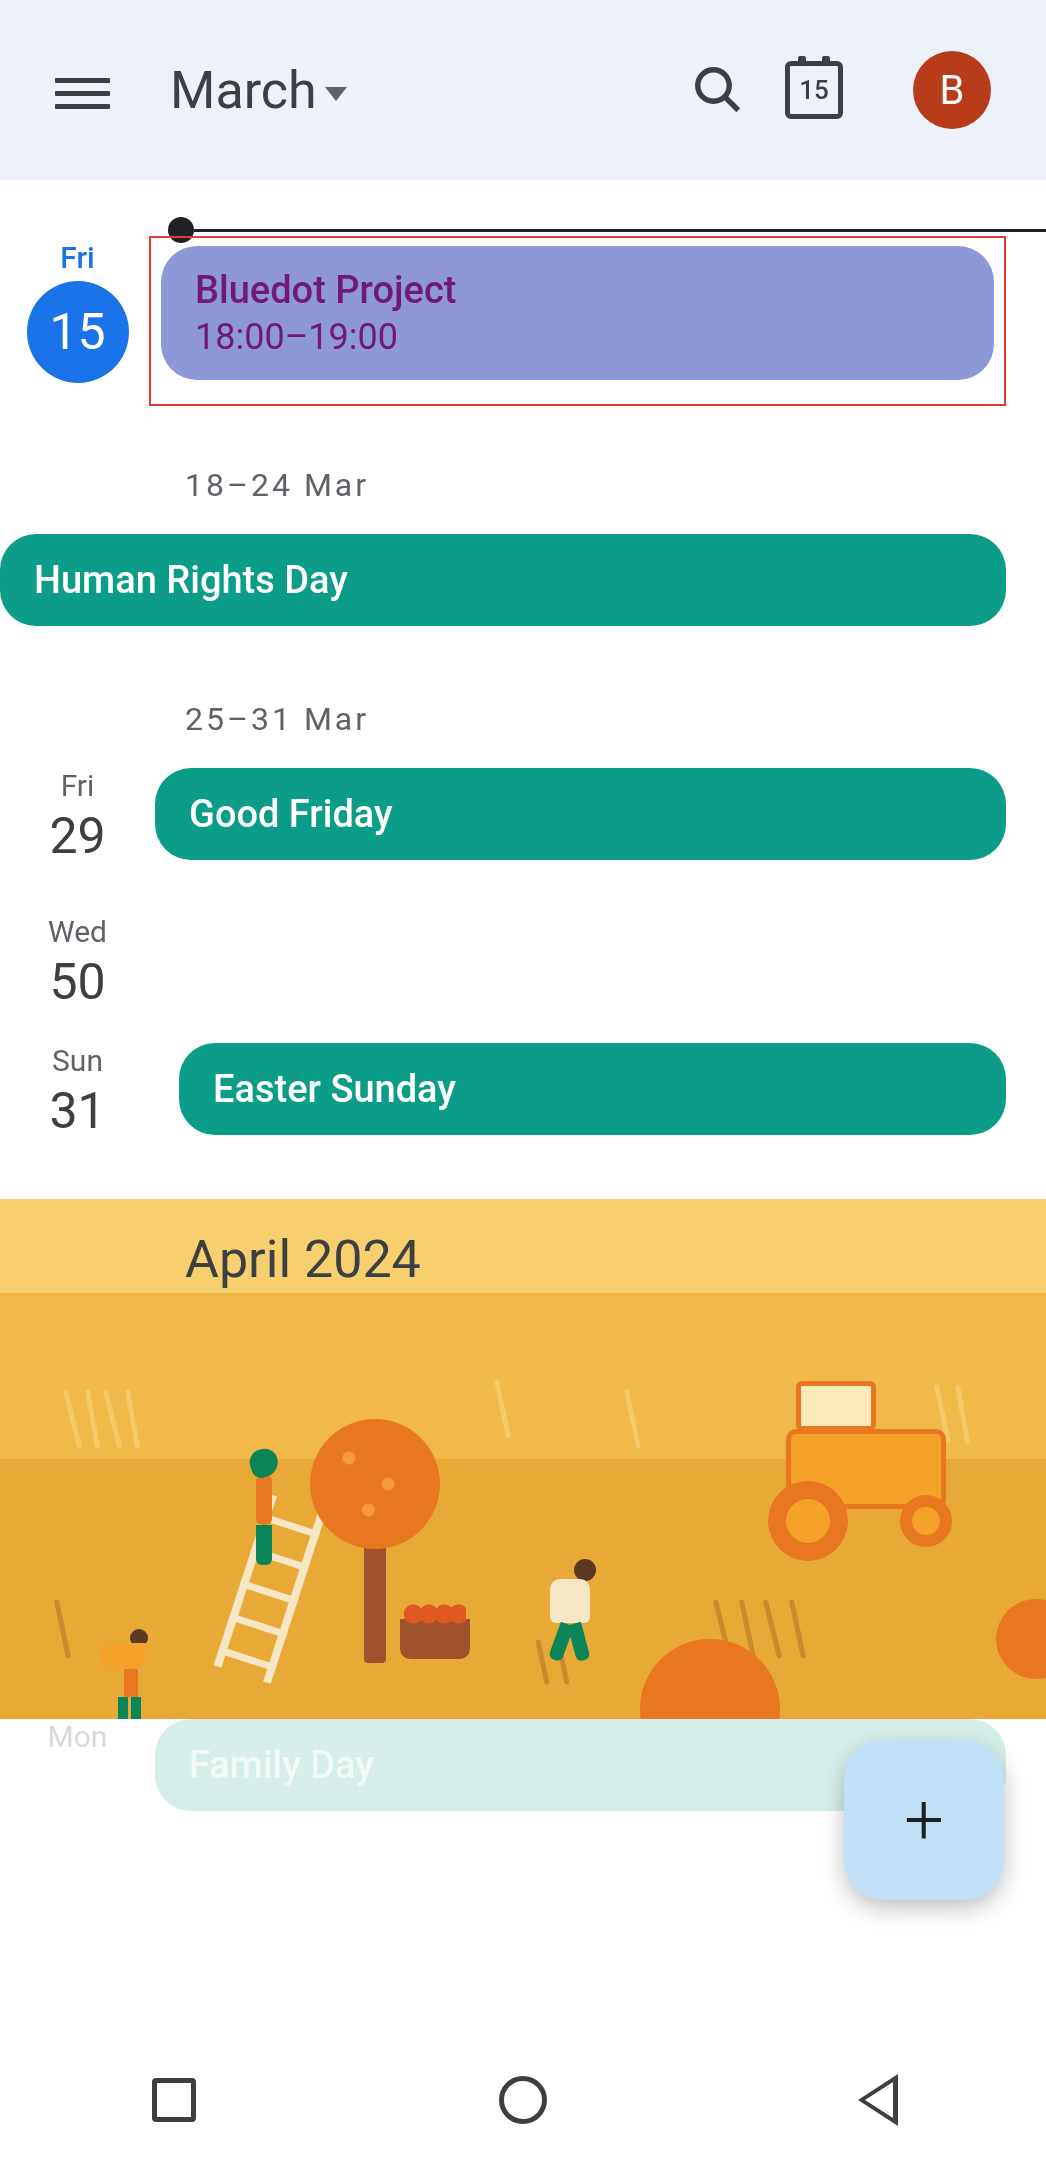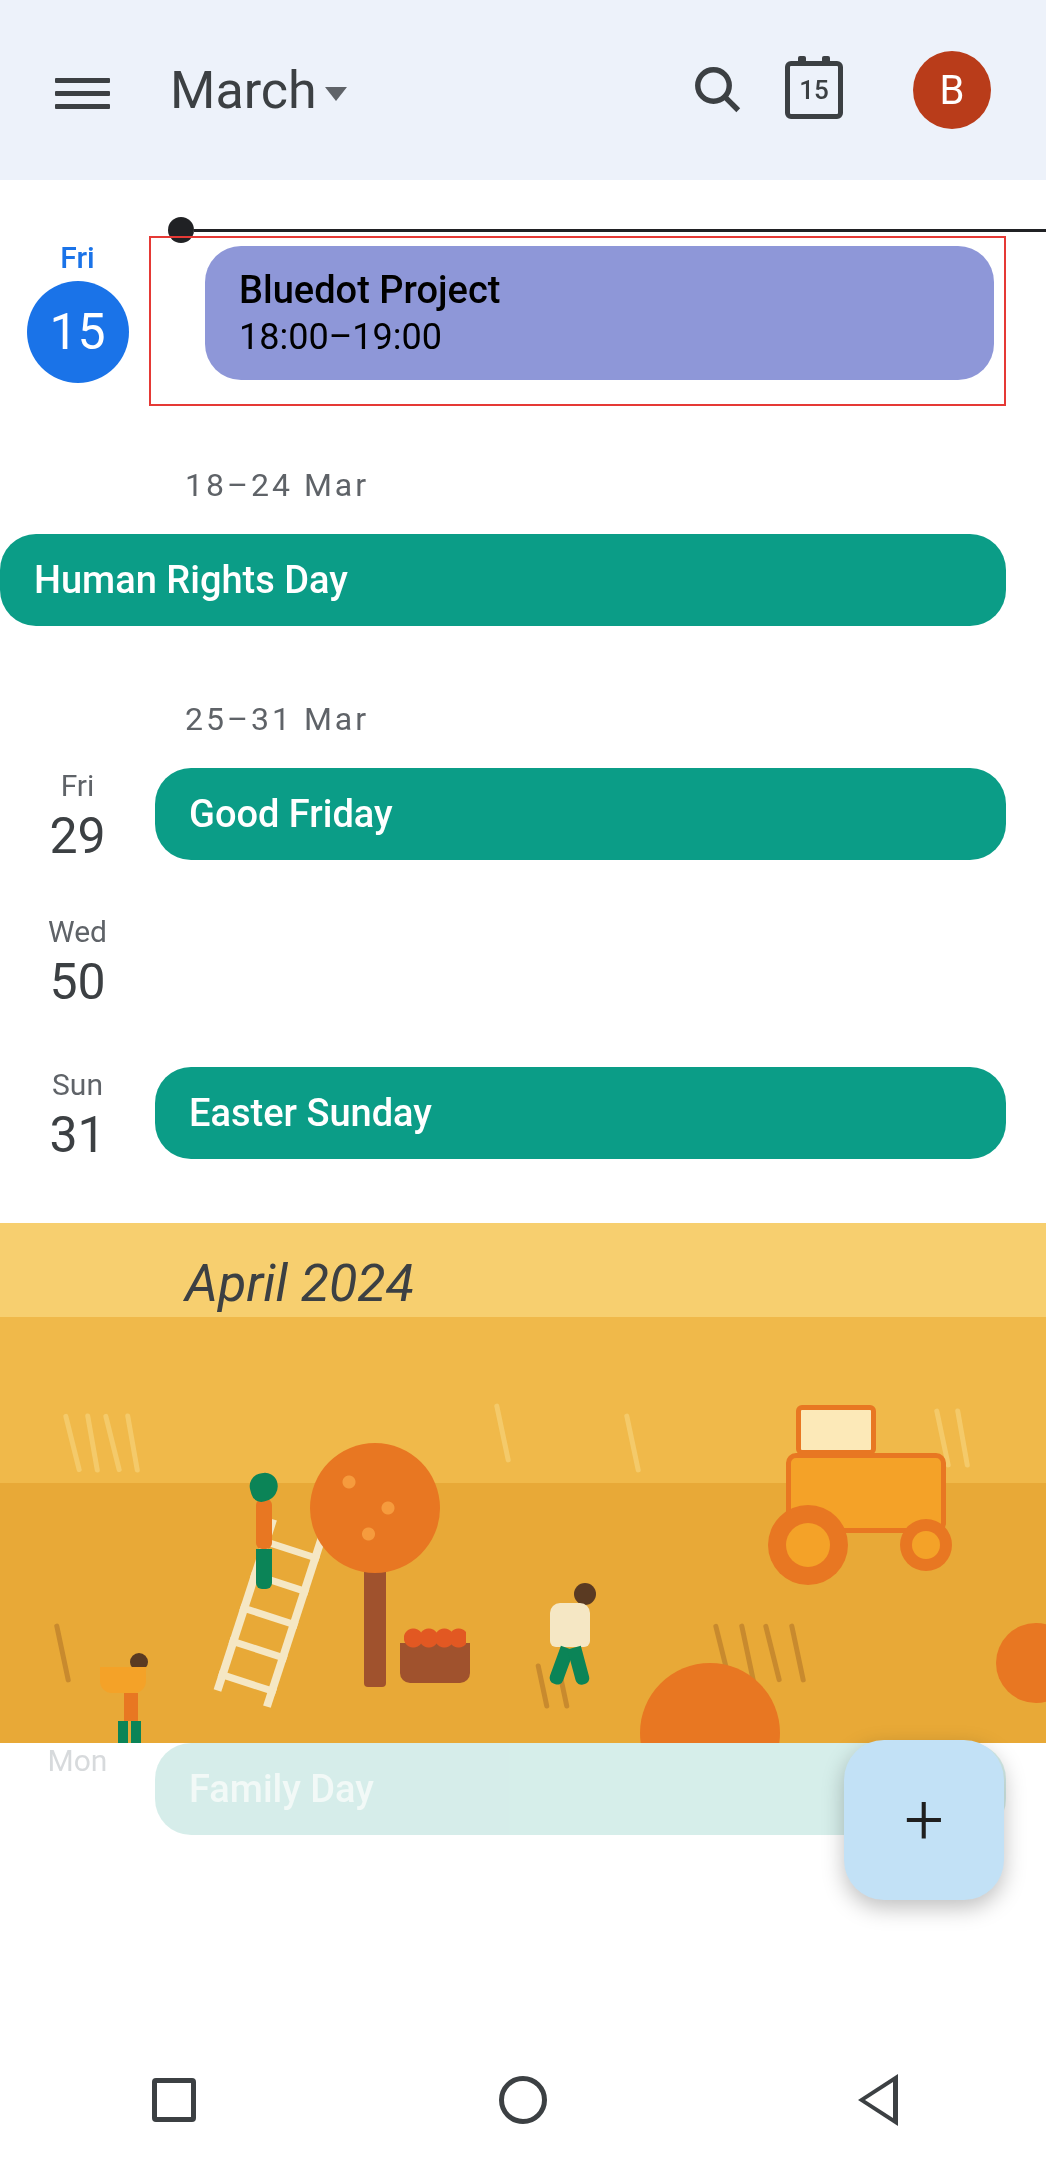--- a/index.html
+++ b/index.html
@@ -36,30 +36,30 @@
   .day-col { width: 155px; flex-shrink: 0; text-align: center; padding-top: 0px; }
   .day-name { font-size: 30px; color: #5f6368; font-weight: 400; }
   .day-name.today { color: #1a73e8; font-weight: 500; }
   .day-num { font-size: 50px; color: #3c4043; font-weight: 400; margin-top: 4px; }
   .day-num-circle { width: 102px; height: 102px; border-radius: 50%; background: #1a73e8; color: #fff; display: inline-flex; align-items: center; justify-content: center; font-size: 50px; font-weight: 400; margin-top: 6px; }
   .events-col { flex: 1; }
   
   .highlight-box { border: 2px solid #e53935; padding: 8px 10px 10px 10px; margin: -4px 0 0 -6px; }
   
   .event-card { border-radius: 36px; padding: 22px 34px; cursor: pointer; margin-bottom: 14px; }
-  .event-card.purple { background: #8e97d8; color: #000000; margin-left: 44px; }
+  .event-card.purple { background: #8e97d8; color: #701a75; }
   .event-card.teal { background: #0b9d87; color: #fff; padding: 24px 34px; }
   .event-card.teal-faded { background: #b5e0d9; color: #e8f5f2; padding: 24px 34px; }
   .event-title { font-size: 38px; font-weight: 500; }
   .event-time { font-size: 36px; font-weight: 400; margin-top: 4px; }
   
   .week-header { font-size: 32px; color: #5f6368; letter-spacing: 3px; padding: 40px 0 30px 185px; }
   
   .month-banner { position: relative; height: 520px; background: linear-gradient(#f7cf6f 0%, #f7cf6f 18%, #f0b94a 18%, #f0b94a 50%, #e8a937 50%, #e8a937 100%); overflow: hidden; margin-top: 50px; }
-  .month-banner-title { position: absolute; top: 30px; left: 185px; font-size: 52px; color: #3c4043; font-weight: 400; z-index: 5; font-style: italic; }
+  .month-banner-title { position: absolute; top: 30px; left: 185px; font-size: 52px; color: #3c4043; font-weight: 400; z-index: 5; }
   
   .tree { position: absolute; left: 310px; top: 220px; z-index: 2; }
   .tree-crown { width: 130px; height: 130px; background: #e87722; border-radius: 50%; position: relative; }
   .tree-crown::after { content:''; position:absolute; inset:0; background: radial-gradient(circle at 30% 30%, rgba(255,180,80,.6) 6px, transparent 7px), radial-gradient(circle at 60% 50%, rgba(255,180,80,.6) 6px, transparent 7px), radial-gradient(circle at 45% 70%, rgba(255,180,80,.6) 6px, transparent 7px); border-radius:50%; }
   .tree-trunk { width: 22px; height: 120px; background: #a0522d; margin: -6px auto 0; border-radius: 4px; }
   
   .tractor { position: absolute; right: 100px; top: 230px; z-index: 2; }
   .tractor-body { width: 160px; height: 80px; background: #f4a228; border: 5px solid #e87722; border-radius: 10px; position: relative; }
   .tractor-cab { position: absolute; top: -48px; left: 10px; width: 80px; height: 50px; background: #fce9b8; border: 5px solid #e87722; border-radius: 6px; }
   .tractor-wheel-big { position: absolute; bottom: -52px; left: -18px; width: 80px; height: 80px; background: #e87722; border-radius: 50%; }
@@ -189,21 +189,21 @@
     </div>
   </div>
 
   <div class="day-row" style="margin-top:40px;">
     <div class="day-col">
       <div class="day-name">Wed</div>
       <div class="day-num">50</div>
     </div>
   </div>
 
-  <div class="day-row" style="margin-top:56px;">
+  <div class="day-row" style="margin-top:32px;gap:24px;">
     <div class="day-col">
       <div class="day-name">Sun</div>
       <div class="day-num">31</div>
     </div>
     <div class="events-col">
       <div class="event-card teal">
         <div class="event-title">Easter Sunday</div>
       </div>
     </div>
   </div>

